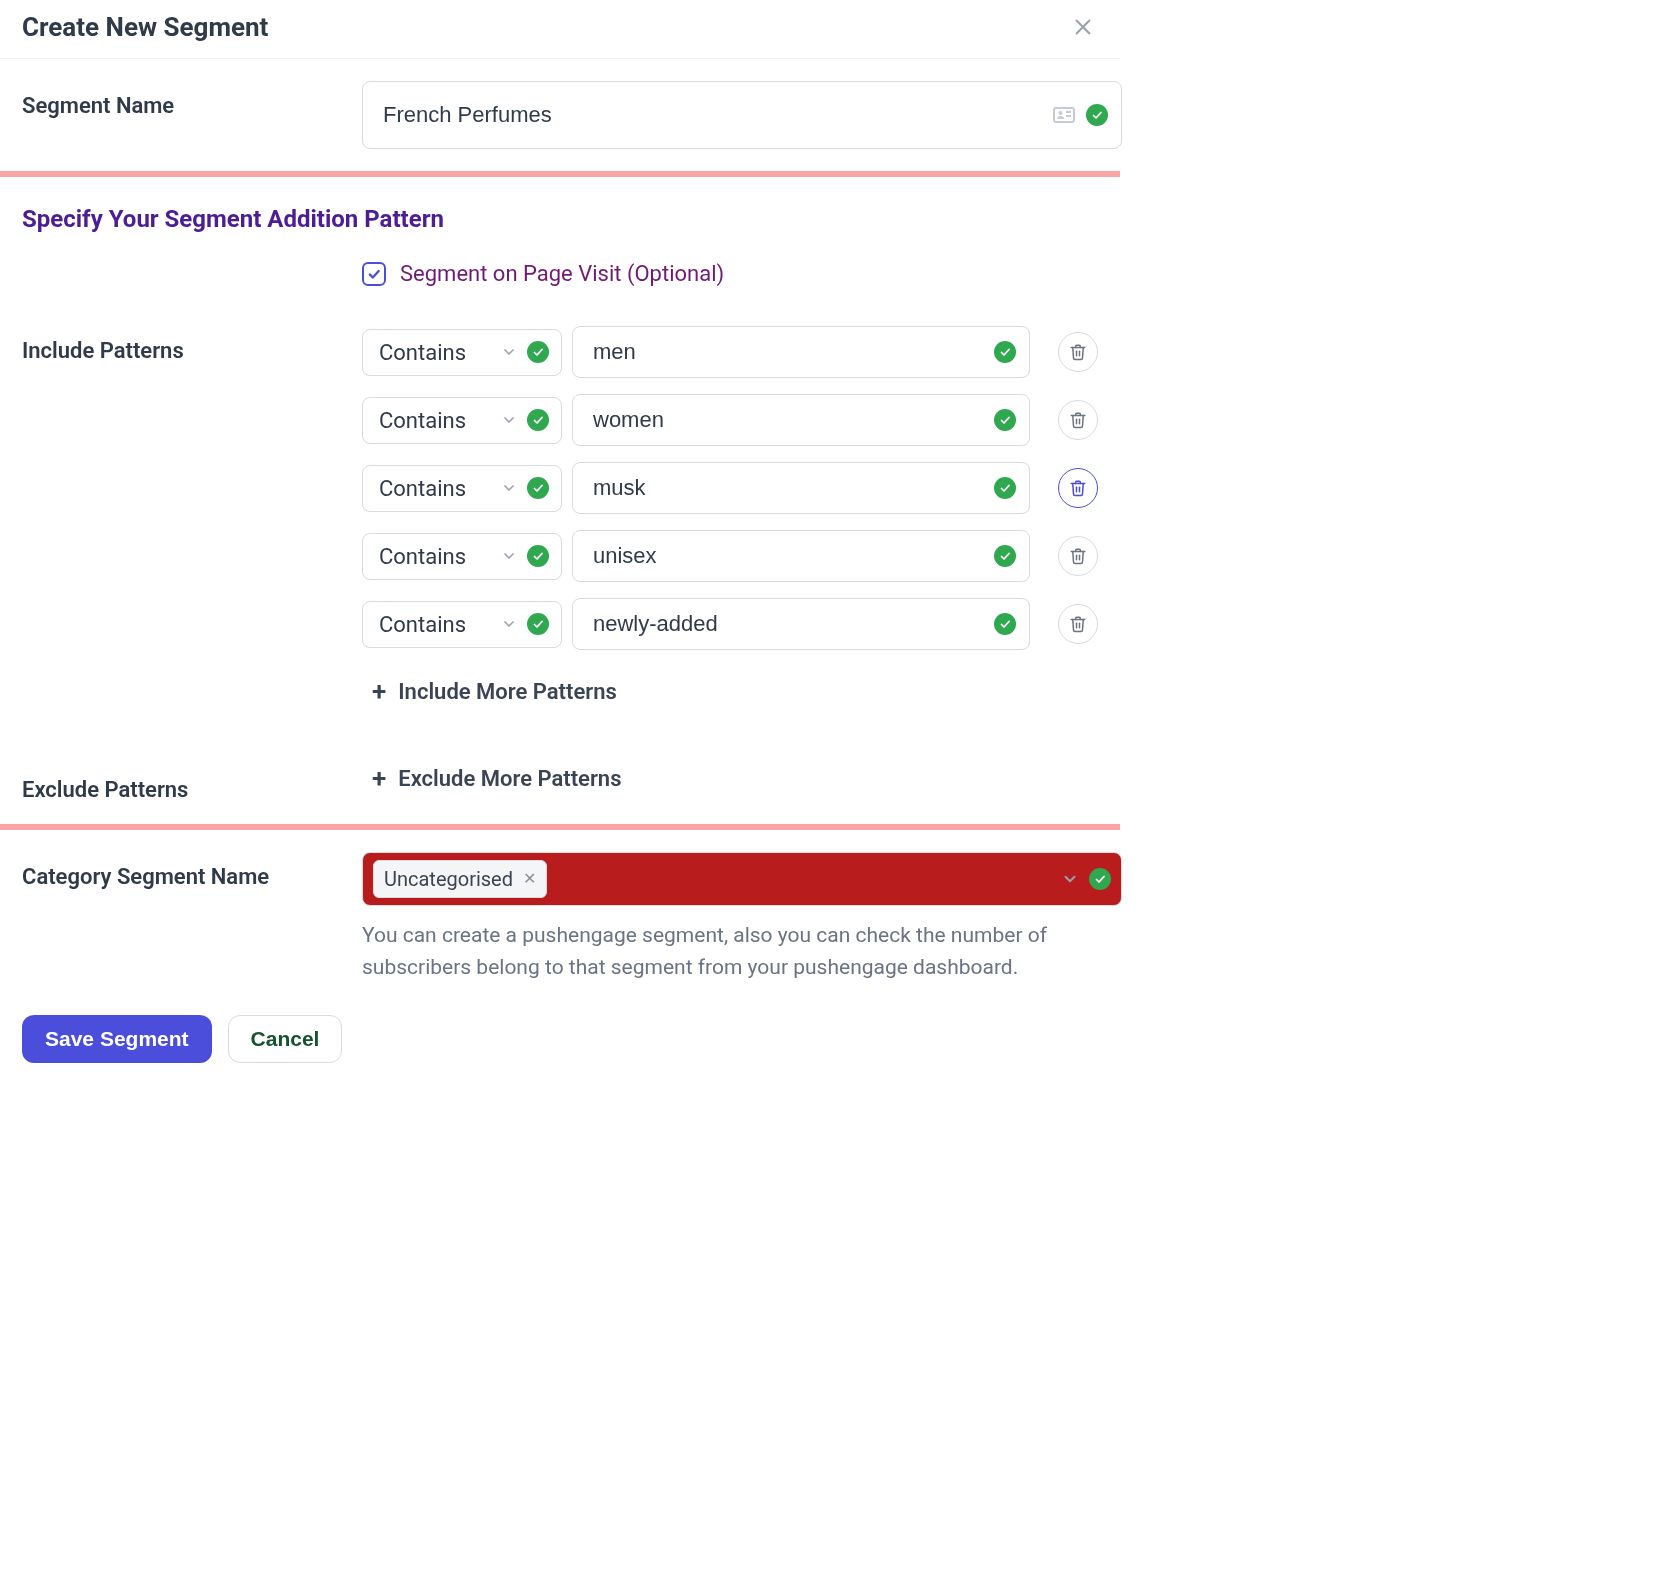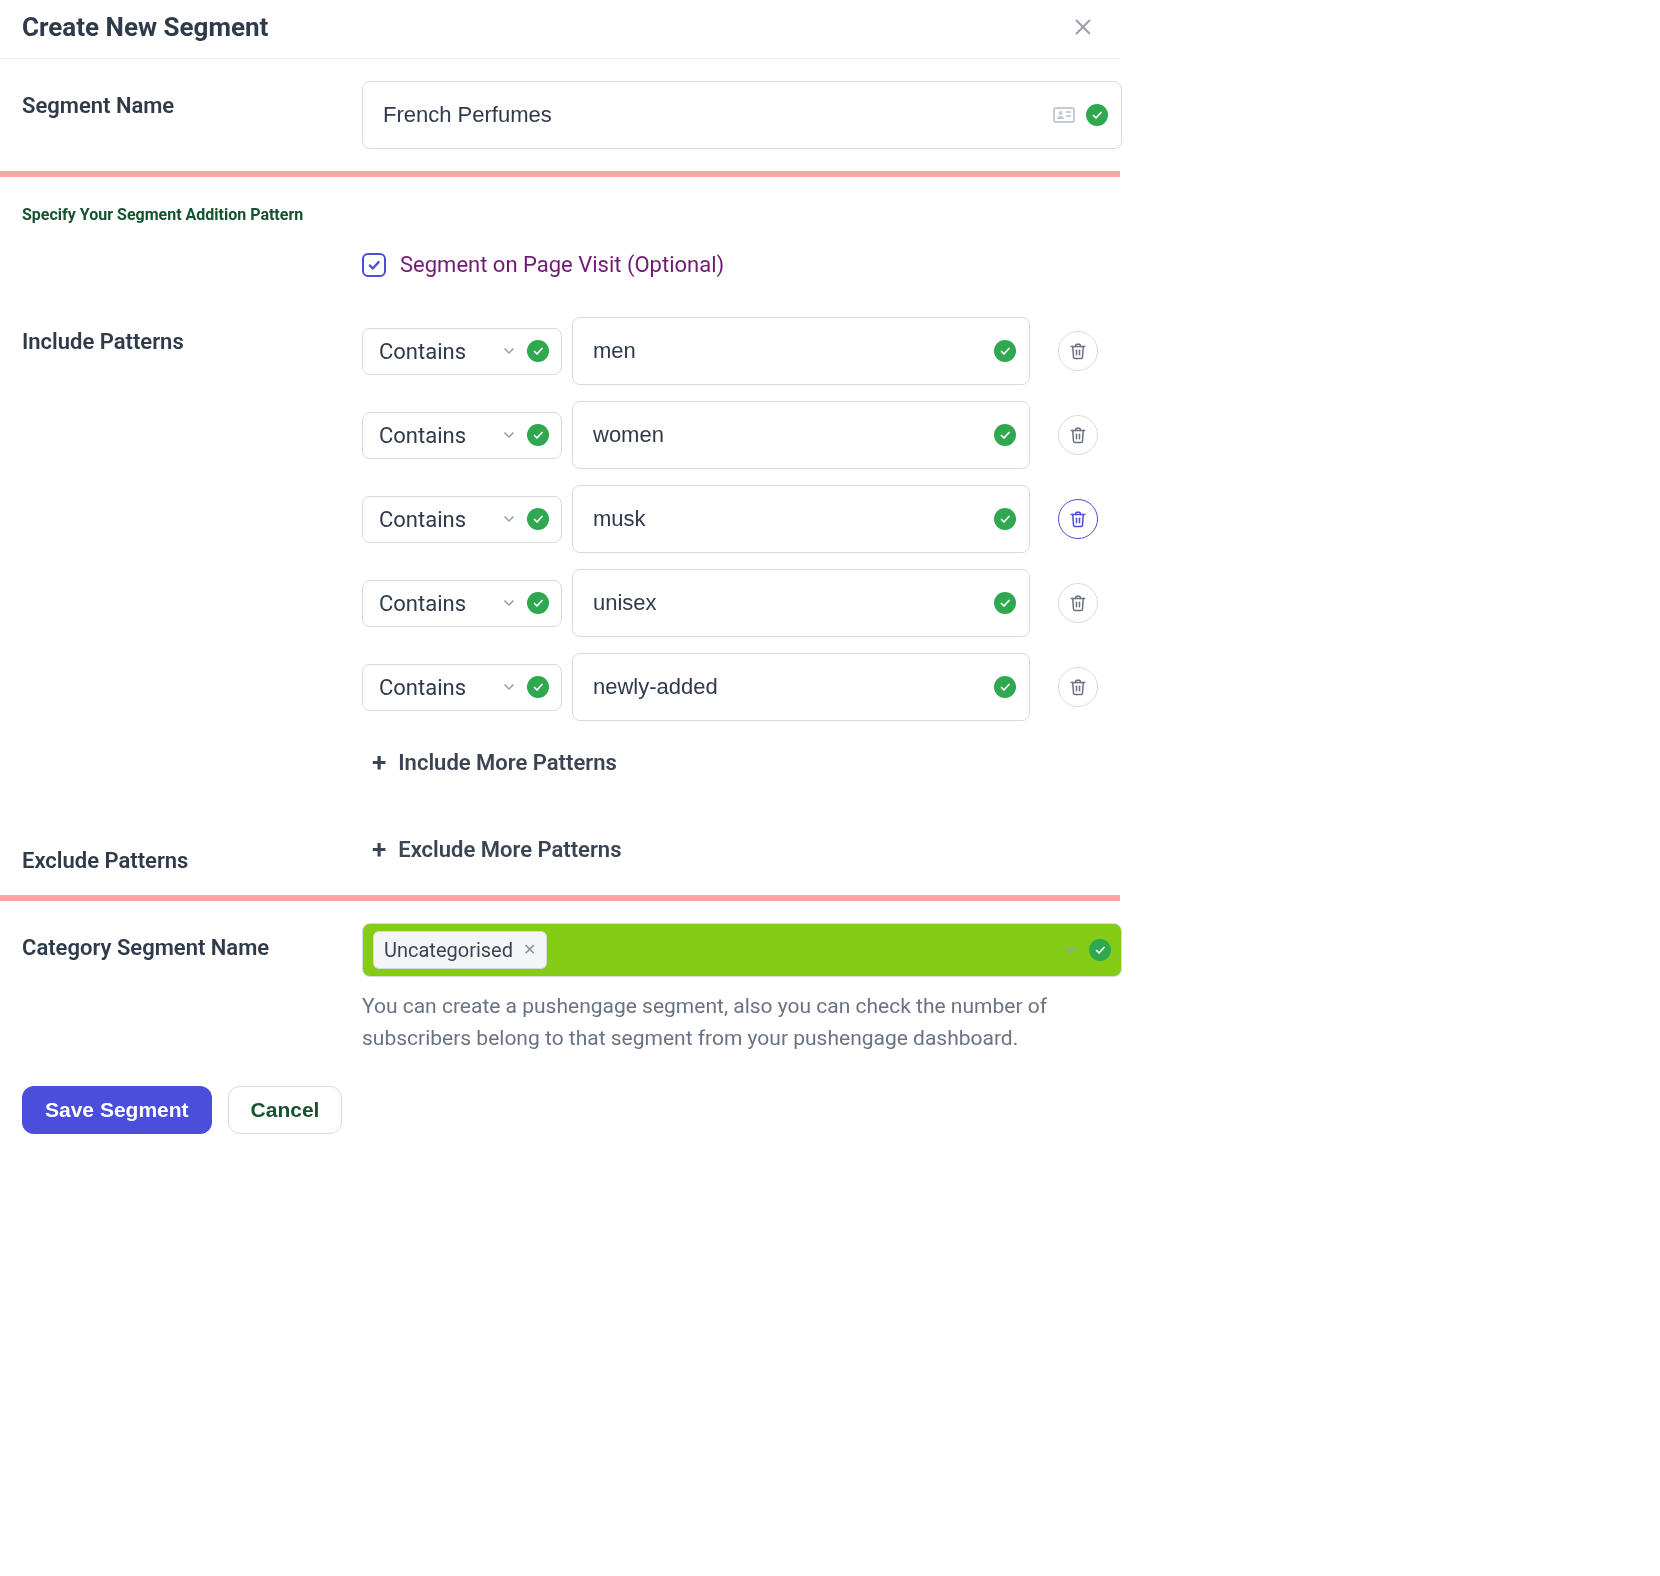--- a/index.html
+++ b/index.html
@@ -14,21 +14,21 @@
   .modal-header {
     display: flex; align-items: center; justify-content: space-between;
     padding: 12px 22px 16px 22px;
     border-bottom: 1px solid #eceef1;
   }
   .modal-title { font-size: 26px; font-weight: 700; color: #2f3a4a; }
   .close-x { cursor: pointer; color: #9aa1ad; padding: 4px; line-height: 0; }
 
   .section { padding: 22px; }
   .section.border-bottom { border-bottom: 6px solid #fca5a5; }
-  .section-title { font-size: 16px; font-weight: 700; color: #14532d; margin: 6px 0 28px 0; }
+  .section-title { font-size: 24px; font-weight: 700; color: #4c1d95; margin: 6px 0 28px 0; }
 
   .row { display: flex; align-items: flex-start; gap: 24px; }
   .row + .row { margin-top: 18px; }
   .label-col { width: 316px; flex: 0 0 316px; font-size: 22px; font-weight: 600; color: #2f3a4a; padding-top: 12px; }
   .value-col { flex: 1; }
 
   .input {
     width: 100%;
     height: 68px;
     border: 1px solid #d7dbe0;
@@ -63,38 +63,38 @@
   .pattern-row { display: flex; align-items: center; gap: 10px; }
   .select-box {
     width: 200px; height: 47px; border: 1px solid #d7dbe0; border-radius: 8px;
     display: flex; align-items: center; justify-content: space-between;
     padding: 0 12px 0 16px; font-size: 22px; color: #2f3a4a; cursor: pointer;
     background: #fff;
   }
   .select-box .right-cluster { display: flex; align-items: center; gap: 10px; }
   .chev { color: #9aa1ad; line-height: 0; }
   .pattern-input-wrap { position: relative; flex: 1; max-width: 498px; display: flex; align-items:center; }
-  .pattern-input-wrap .input { height: 68px; }
+  .pattern-input-wrap .input { height: 52px; }
   .pattern-input-wrap .checked-badge { position: absolute; right: 14px; }
 
   .delete-btn {
     width: 40px; height: 40px; border-radius: 50%; border: 1px solid #d7dbe0;
     display: inline-flex; align-items: center; justify-content: center; cursor: pointer;
     background: #fff; margin-left: 18px; color: #6b7280;
   }
   .delete-btn.active { border-color: #4b4ddb; color: #4b4ddb; }
   .delete-btn svg { width: 18px; height: 18px; }
 
   .add-more { display: inline-flex; align-items: center; gap: 12px; font-size: 22px; font-weight: 600; color: #3b4454; cursor: pointer; }
   .add-more .plus { font-size: 26px; line-height: 1; color: #3b4454; }
 
   .chip-input {
     width: 760px; min-height: 54px; border: 1px solid #d7dbe0; border-radius: 8px;
     display: flex; align-items: center; padding: 6px 10px; position: relative; gap: 16px;
-    background: #84cc16;
+    background: #b91c1c;
   }
   .chip {
     border: 1px solid #d7dbe0; background: #f4f5f7; color: #3b4454;
     border-radius: 6px; padding: 6px 10px; display: inline-flex; align-items: center; gap: 10px;
     font-size: 20px;
   }
   .chip .chip-x { color: #8a8f99; cursor: pointer; font-size: 16px; line-height: 1; }
   .chip-input .right-cluster { margin-left: auto; display: flex; align-items: center; gap: 10px; }
 
   .help-text { font-size: 21px; color: #6a7383; margin-top: 14px; max-width: 760px; line-height: 1.5; }

